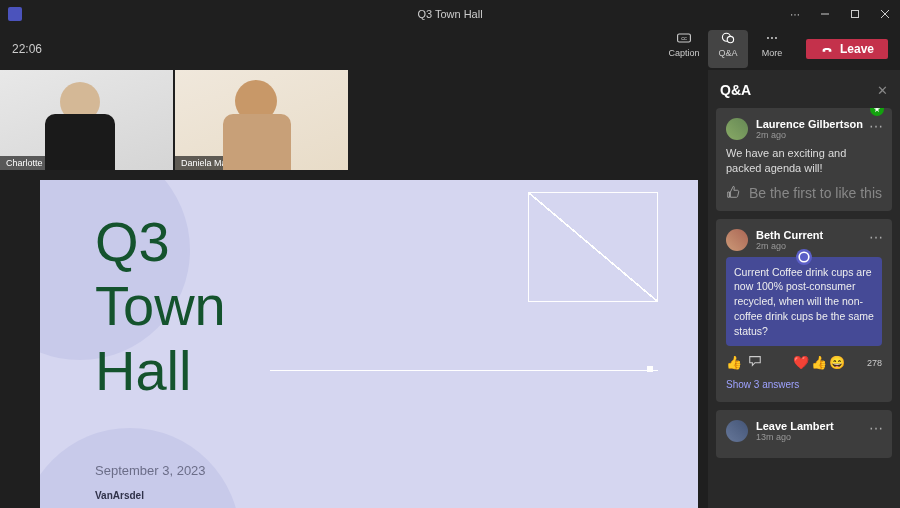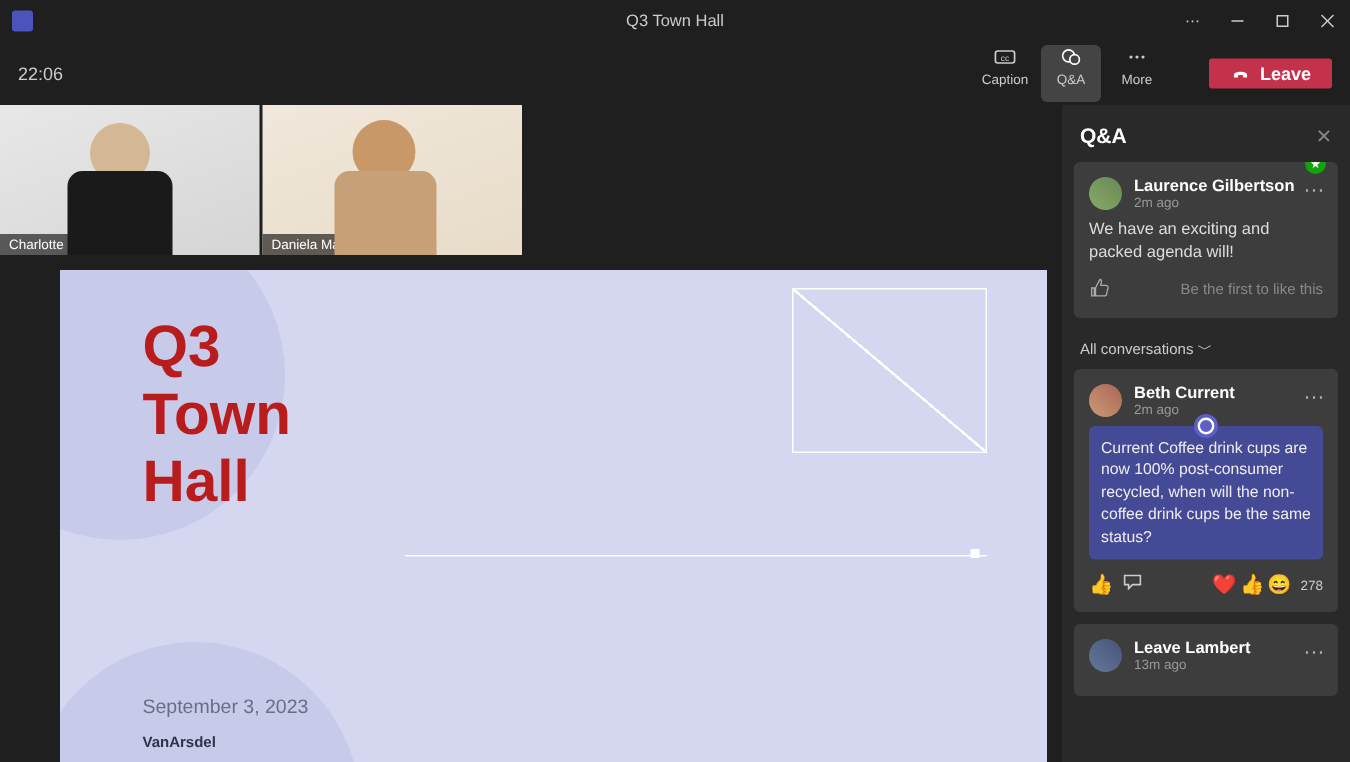--- a/index.html
+++ b/index.html
@@ -9,70 +9,70 @@
 .titlebar-title{font-size:11px;color:#ccc}
 .win-controls{position:absolute;right:0;display:flex;gap:0}
 .win-btn{width:30px;height:28px;display:flex;align-items:center;justify-content:center;font-size:10px;color:#ccc;cursor:pointer}
 .win-btn svg{width:10px;height:10px}
 .header{height:42px;background:#1f1f1f;display:flex;align-items:center;justify-content:space-between;padding:0 12px}
 .timer{font-size:12px;color:#ccc}
 .header-right{display:flex;align-items:center;gap:4px}
 .hdr-btn{display:flex;flex-direction:column;align-items:center;justify-content:flex-start;width:40px;height:38px;cursor:pointer;border-radius:4px;font-size:9px;color:#ccc;gap:2px}
 .hdr-btn.active{background:#444}
 .hdr-btn svg{width:16px;height:16px}
-.leave-btn{background:#c4314b;color:#fff;padding:3px 14px;border-radius:2px;cursor:pointer;display:flex;align-items:center;gap:6px;font-size:12px;font-weight:600;margin-left:24px}
+.leave-btn{background:#c4314b;color:#fff;padding:3px 14px;border-radius:2px;cursor:pointer;display:flex;align-items:center;gap:6px;font-size:12px;font-weight:600;margin-left:10px}
 .leave-btn svg{width:14px;height:14px}
 .main{display:flex;height:438px}
 .stage{flex:1;background:#1f1f1f;position:relative;overflow:hidden}
 .videos{display:flex;gap:2px;padding:0}
 .vtile{width:173px;height:100px;background:#ddd;position:relative;overflow:hidden}
 .vtile .name{position:absolute;left:0;bottom:0;background:rgba(0,0,0,.6);color:#fff;font-size:9px;padding:2px 6px}
 .p1{background:linear-gradient(160deg,#e8e8e8 0%,#d5d5d5 100%)}
 .p1::before{content:"";position:absolute;left:60px;top:12px;width:40px;height:40px;border-radius:50%;background:#d4b896}
 .p1::after{content:"";position:absolute;left:45px;top:44px;width:70px;height:60px;border-radius:10px 10px 0 0;background:#1a1a1a}
 .p2{background:linear-gradient(160deg,#f0e8dc 0%,#e8dcc8 100%)}
 .p2::before{content:"";position:absolute;left:60px;top:10px;width:42px;height:42px;border-radius:50%;background:#c89868}
 .p2::after{content:"";position:absolute;left:48px;top:44px;width:68px;height:60px;border-radius:10px 10px 0 0;background:#c8a078}
 .slide{position:absolute;left:40px;top:110px;right:10px;bottom:0;background:#d5d6f0;overflow:hidden}
 .slide-c1{position:absolute;left:-70px;top:-40px;width:220px;height:220px;border-radius:50%;background:#c8caea}
 .slide-c2{position:absolute;left:-20px;bottom:-140px;width:220px;height:220px;border-radius:50%;background:#c8caea}
 .slide-tri{position:absolute;right:40px;top:12px;width:130px;height:110px;border:1px solid #fff}
 .slide-tri::after{content:"";position:absolute;left:0;top:0;width:100%;height:100%;background:linear-gradient(to top right,transparent 49.5%,#fff 49.5%,#fff 50.5%,transparent 50.5%)}
 .slide-line{position:absolute;left:230px;right:40px;top:190px;height:1px;background:#fff}
 .slide-dot{position:absolute;right:45px;top:186px;width:6px;height:6px;background:#fff}
-.slide h1{position:absolute;left:55px;top:30px;font-size:39px;font-weight:700;color:#b91c1c;line-height:1.15}
+.slide h1{position:absolute;left:55px;top:30px;font-size:56px;font-weight:400;color:#14532d;line-height:1.15}
 .slide-date{position:absolute;left:55px;bottom:30px;font-size:13px;color:#6b6d88}
 .slide-brand{position:absolute;left:55px;bottom:7px;font-size:10px;color:#30324a;font-weight:700}
 .panel{width:192px;background:#292929;display:flex;flex-direction:column;font-size:11px}
 .panel-hdr{display:flex;align-items:center;justify-content:space-between;padding:12px 12px 10px}
 .panel-hdr h3{font-size:14px;font-weight:700}
 .close-x{cursor:pointer;color:#888;font-size:13px}
 .ask{margin:0 8px 8px;background:#3d3d3d;border-radius:4px;display:flex;align-items:center;gap:8px;padding:8px 10px;cursor:pointer}
 .ask-av{width:20px;height:20px;border-radius:50%;background:#666}
 .ask span{color:#aaa;font-size:11px}
 .card{margin:0 8px 8px;background:#3d3d3d;border-radius:4px;padding:10px;position:relative}
 .card-hdr{display:flex;align-items:center;gap:8px;margin-bottom:6px}
 .av{width:22px;height:22px;border-radius:50%;background:#888;flex-shrink:0}
 .who{font-size:11px;font-weight:600}
 .when{font-size:9px;color:#999}
 .dots{position:absolute;right:8px;top:10px;color:#aaa;cursor:pointer;font-size:14px;letter-spacing:1px}
 .badge{position:absolute;right:8px;top:-6px;width:14px;height:14px;border-radius:50%;background:#13a10e;display:flex;align-items:center;justify-content:center}
 .badge svg{width:8px;height:8px}
 .txt{font-size:11px;color:#ddd;line-height:1.4;margin-bottom:8px}
 .card-ftr{display:flex;align-items:center;justify-content:space-between}
 .like-ic{cursor:pointer;color:#aaa}
-.first{font-size:10px;color:#888}
+.first{font-size:14px;color:#888}
 .allconv{padding:6px 12px 6px;font-size:10px;color:#ccc;cursor:pointer}
 .qbox{margin:2px 0 0;background:#454a96;border-radius:4px;padding:8px;position:relative}
 .qbox-pill{position:absolute;left:50%;top:-8px;transform:translateX(-50%);width:16px;height:16px;border-radius:50%;background:#5b5fc7;display:flex;align-items:center;justify-content:center}
 .qtxt{font-size:10.5px;color:#eee;line-height:1.4}
 .reacts{display:flex;align-items:center;gap:6px;margin-top:8px}
 .react{cursor:pointer;font-size:13px}
 .react-right{margin-left:auto;display:flex;align-items:center;gap:2px}
-.rcount{font-size:9px;color:#ccc;margin-left:4px}
+.rcount{font-size:9px;color:#ccc;margin-left:19px}
 .showans{font-size:10px;color:#9ea2ff;padding:8px 0 2px;cursor:pointer}
 .scroll{overflow-y:auto;flex:1}
 .scroll::-webkit-scrollbar{width:4px}
 .scroll::-webkit-scrollbar-thumb{background:#555;border-radius:2px}
 </style>
 </head>
 <body>
 
 <div class="titlebar">
   <div class="titlebar-logo"></div>
@@ -181,24 +181,20 @@
         <div class="card-ftr">
           <span class="like-ic">
             <svg width="14" height="14" viewBox="0 0 16 16">
                 <path d="M2 8 L2 14 L4 14 L4 8 Z M5 14 L12 14 C13 14 13.5 13 13.5 12 L14.5 8 C14.7 7 14 6 13 6 L9 6 L9.5 3 C9.6 2 9 1.5 8.3 1.5 L5 8 Z" stroke="#aaa" fill="none" stroke-width="1"></path>
               </svg>
           </span>
           <span class="first">Be the first to like this</span>
         </div>
       </div>
 
-      <div class="allconv">
-        <span>All conversations</span>
-        <span> ﹀</span>
-      </div>
 
       <div class="card">
         <div class="dots">⋯</div>
         <div class="card-hdr">
           <div class="av" style="background:linear-gradient(45deg,#c97,#a65)"></div>
           <div>
             <div class="who">Beth Current</div>
             <div class="when">2m ago</div>
           </div>
         </div>
@@ -217,20 +213,21 @@
                 <path d="M2 3 L14 3 L14 10 L8 10 L5 13 L5 10 L2 10 Z" stroke="#ccc" fill="none" stroke-width="1.2"></path>
               </svg>
           </span>
           <div class="react-right">
             <span class="react">❤️</span>
             <span class="react">👍</span>
             <span class="react">😄</span>
             <span class="rcount">278</span>
           </div>
         </div>
+        <div class="showans">Show 3 answers</div>
       </div>
 
       <div class="card" style="margin-bottom:0">
         <div class="dots">⋯</div>
         <div class="card-hdr">
           <div class="av" style="background:linear-gradient(45deg,#679,#457)"></div>
           <div>
             <div class="who">Leave Lambert</div>
             <div class="when">13m ago</div>
           </div>

